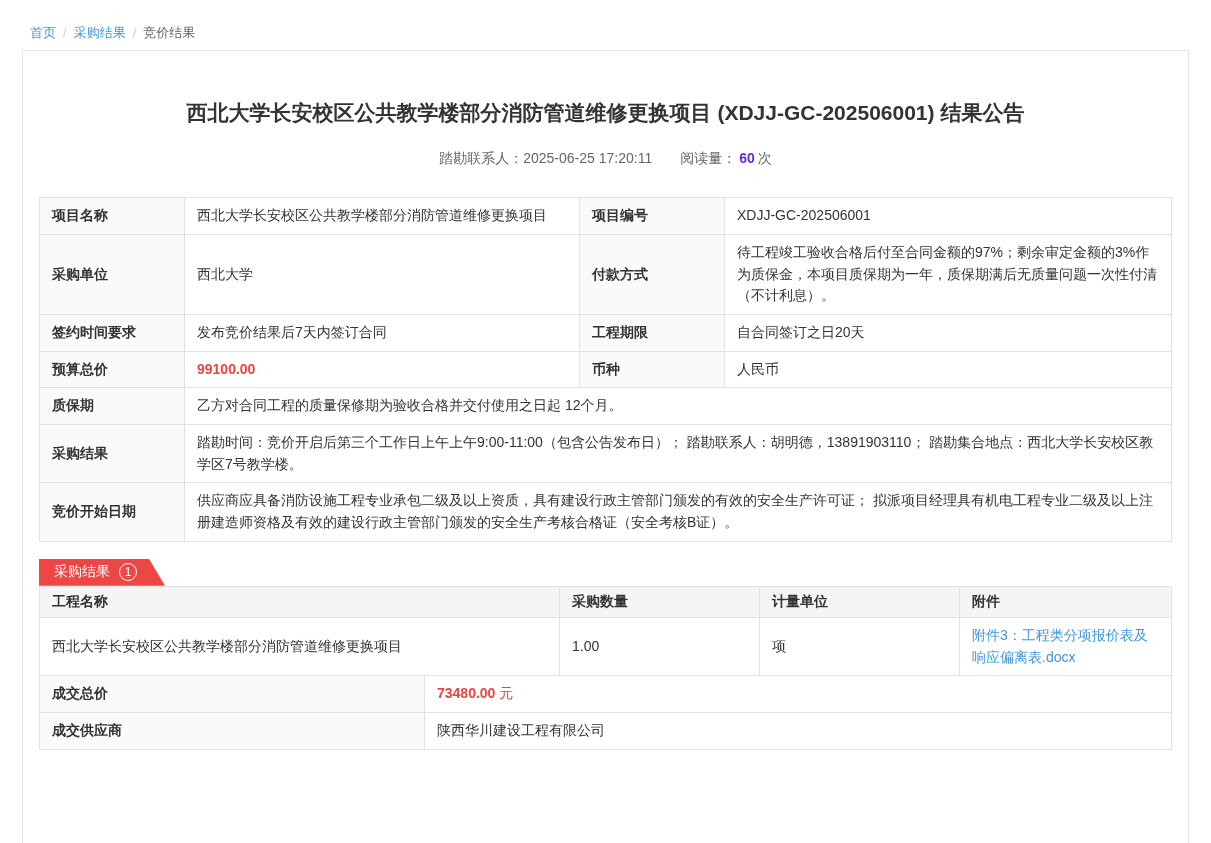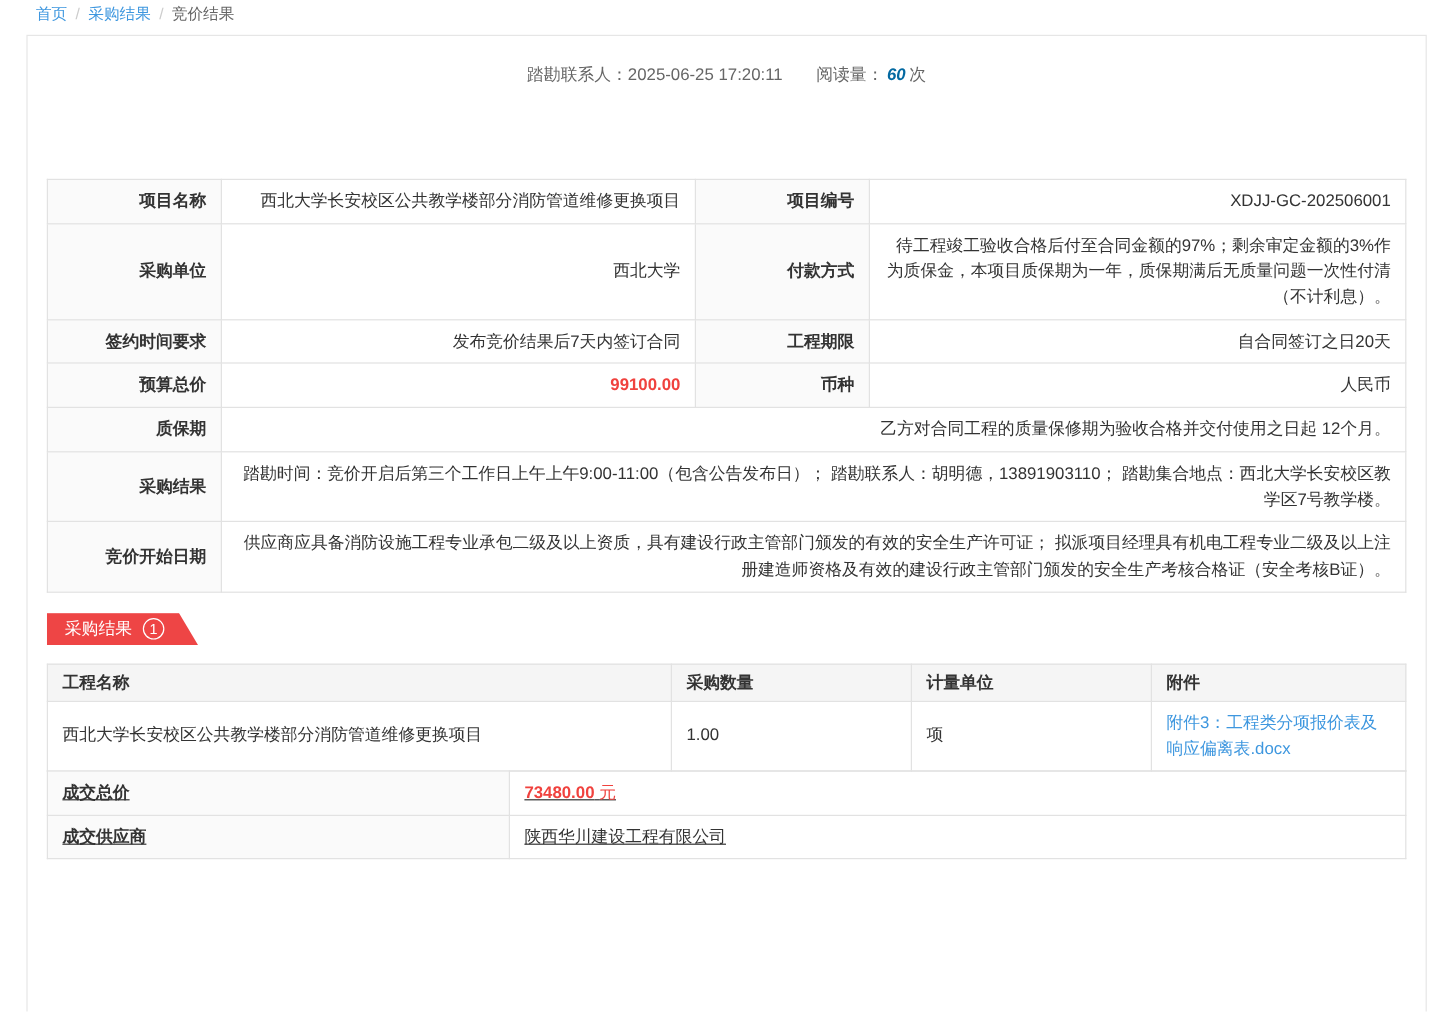--- a/index.html
+++ b/index.html
@@ -1,56 +1,57 @@
 <!DOCTYPE html>
 <html><head>
 <meta charset="utf-8">
 <style>
   html,body{margin:0;padding:0;width:1211px;height:843px;overflow:hidden;background:#fff;
     font-family:"Liberation Sans","DejaVu Sans",sans-serif;color:#333;}
   
-  .breadcrumb{padding:3px 0 8px 30px;font-size:13px;color:#999;}
+  .breadcrumb{padding:24px 0 8px 30px;font-size:13px;color:#999;}
   .breadcrumb .crumb-link{color:#3e97df;cursor:pointer;}
   .breadcrumb .crumb-current{color:#666;}
   .breadcrumb .sep{color:#ccc;margin:0 7px;}
   
   .card{margin:0 22px;border:1px solid #e6e6e6;height:900px;box-sizing:border-box;padding:0 16px;background:#fff;}
   .doc-title{text-align:center;font-size:21px;font-weight:bold;color:#333;margin-top:48px;line-height:1.3;}
   .doc-meta{text-align:center;font-size:14px;color:#666;margin-top:24px;}
-  .doc-meta .views-count{color:#0369a1;font-style:italic;font-weight:bold;margin:0 3px;}
+  .doc-meta .views-count{color:#6d28d9;font-weight:bold;margin:0 3px;}
   .doc-meta .gap{display:inline-block;width:28px;}
   
   table{border-collapse:collapse;width:100%;font-size:14px;table-layout:fixed;}
-  .info-table{margin-top:77px;text-align:right;}
+  .info-table{margin-top:29px;}
   td{border:1px solid #e2e2e2;padding:7px 12px;line-height:1.55;vertical-align:middle;word-break:break-all;}
   td.lbl{background:#fafafa;font-weight:bold;color:#333;}
   .red-strong{color:#f0423e;font-weight:bold;}
   
   .result-badge{margin-top:17px;display:inline-flex;align-items:center;gap:9px;height:27px;
     background:#ee4545;color:#fff;font-size:14px;padding:0 28px 0 15px;
     clip-path:polygon(0 0,calc(100% - 16px) 0,100% 100%,0 100%);}
   .badge-circle{width:16px;height:16px;border:1px solid #fff;border-radius:50%;font-size:12px;
     line-height:16px;text-align:center;display:inline-block;}
   
   .result-table th{border:1px solid #e2e2e2;background:#f5f5f5;font-weight:bold;text-align:left;
     padding:6px 12px;font-size:14px;color:#333;}
-  .result-table{margin-top:15px;}
-  .merge-up{margin-top:-1px;text-decoration:underline;}
+  .result-table{margin-top:0;}
+  .merge-up{margin-top:-1px;}
   .attach-link{color:#3e97df;cursor:pointer;}
   .price-cell .red-strong{font-weight:bold;}
 </style>
 </head>
 <body>
 
 <div class="breadcrumb">
   <span class="crumb-link">首页</span><span class="sep">/</span><span class="crumb-link">采购结果</span><span class="sep">/</span><span class="crumb-current">竞价结果</span>
 </div>
 
 <div class="card">
 
+  <div class="doc-title">西北大学长安校区公共教学楼部分消防管道维修更换项目 (XDJJ-GC-202506001) 结果公告</div>
 
   <div class="doc-meta">
     <span>踏勘联系人：</span><span>2025-06-25 17:20:11</span><span class="gap"></span><span>阅读量：</span><span class="views-count">60</span><span>次</span>
   </div>
 
   <table class="info-table">
     <colgroup>
         <col style="width:145px">
         <col style="width:395px">
         <col style="width:145px">

